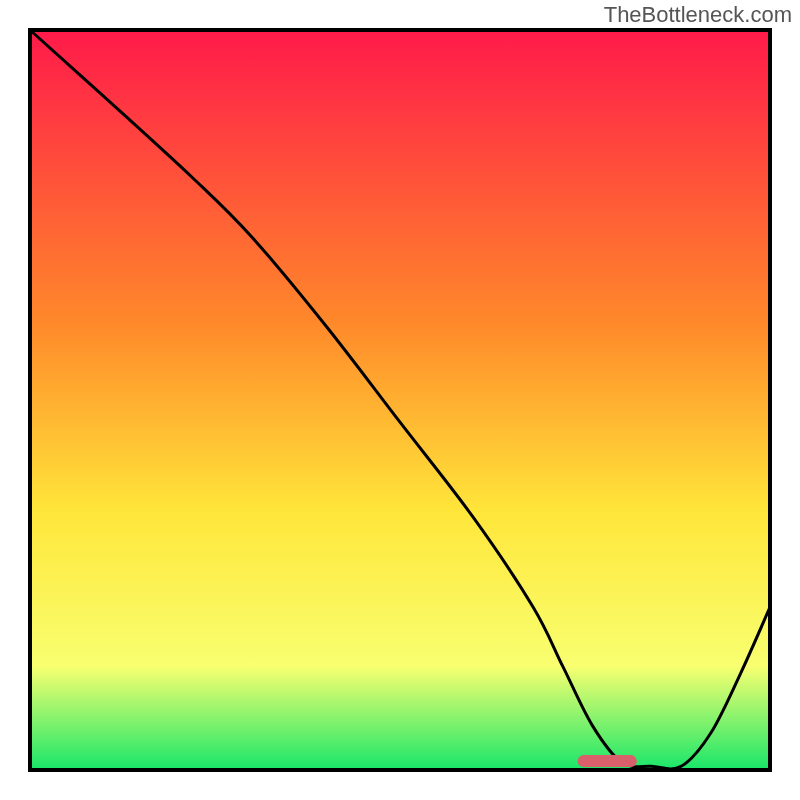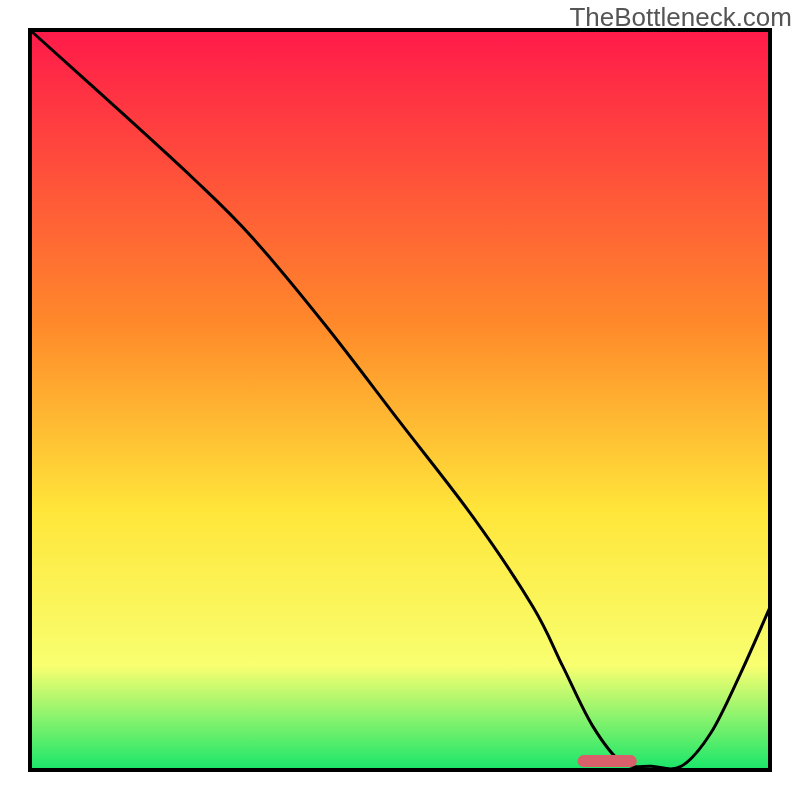--- a/index.html
+++ b/index.html
@@ -13,21 +13,21 @@
   .container {
     position: relative;
     width: 800px;
     height: 800px;
   }
   .watermark {
     position: absolute;
     top: 2px;
     right: 8px;
     color: #555555;
-    font-size: 26px;
+    font-size: 22px;
     z-index: 10;
   }
   svg {
     position: absolute;
     top: 0;
     left: 0;
   }
 </style>
 </head>
 <body>

